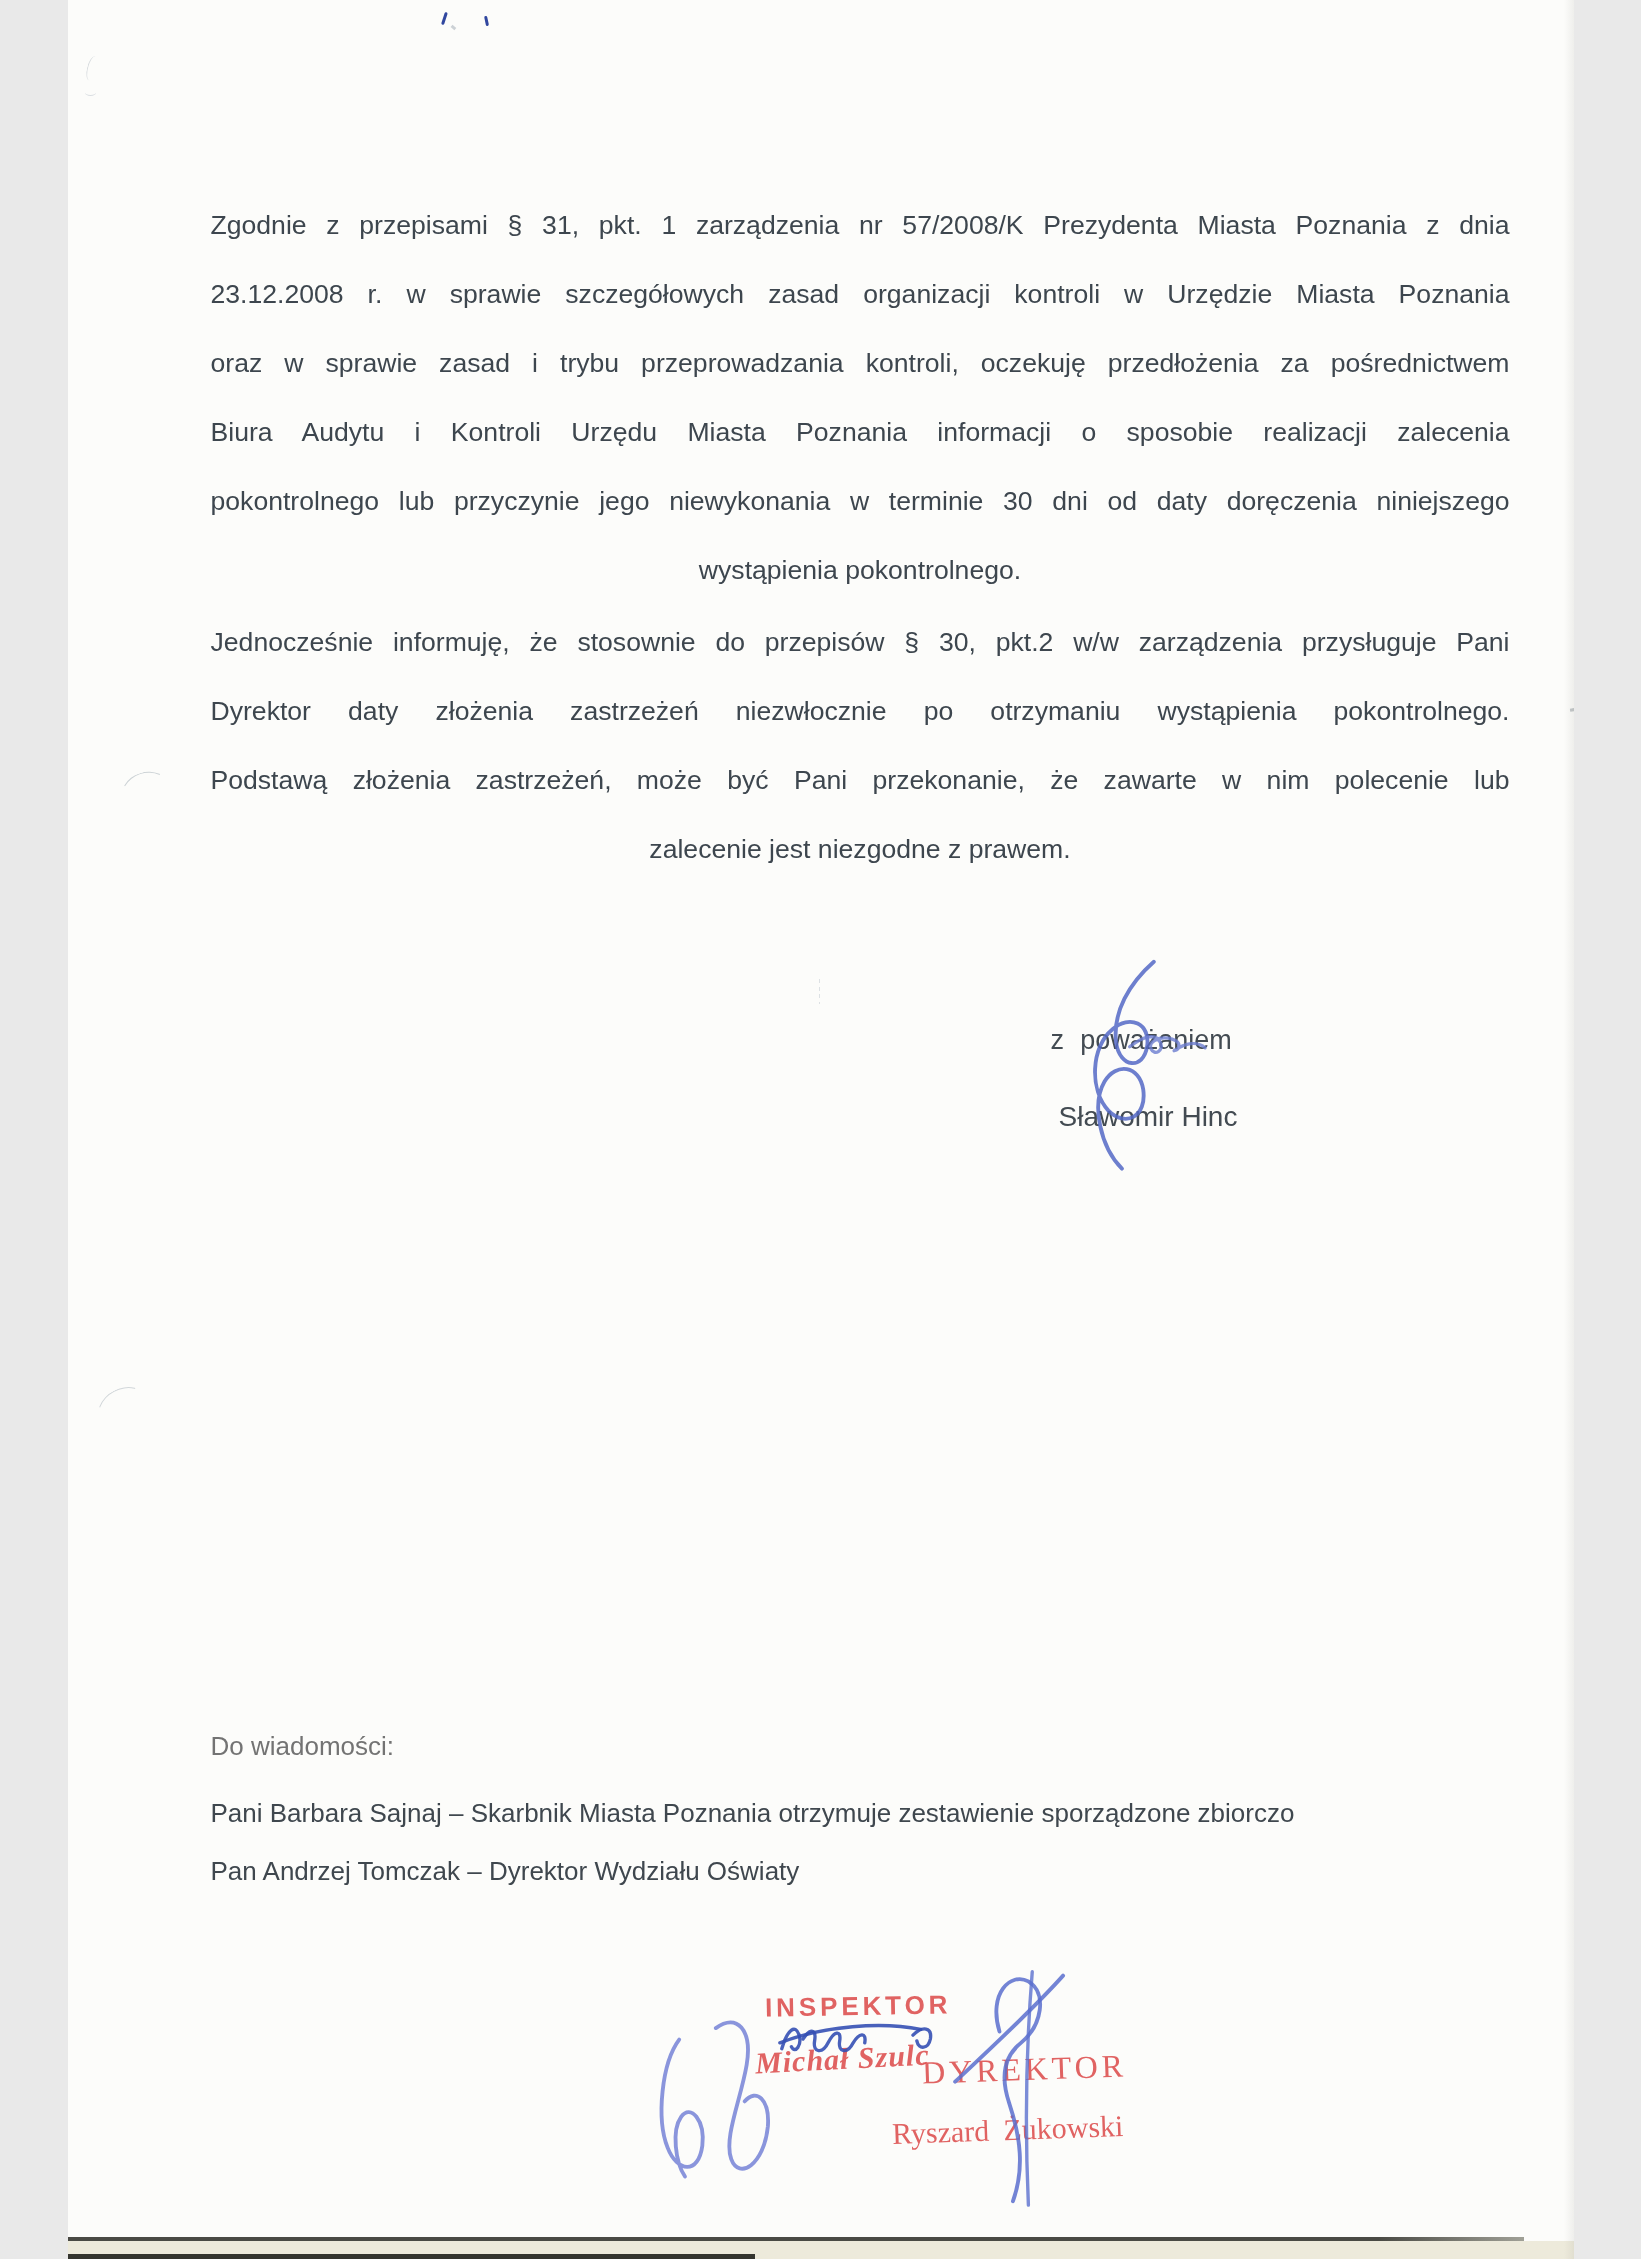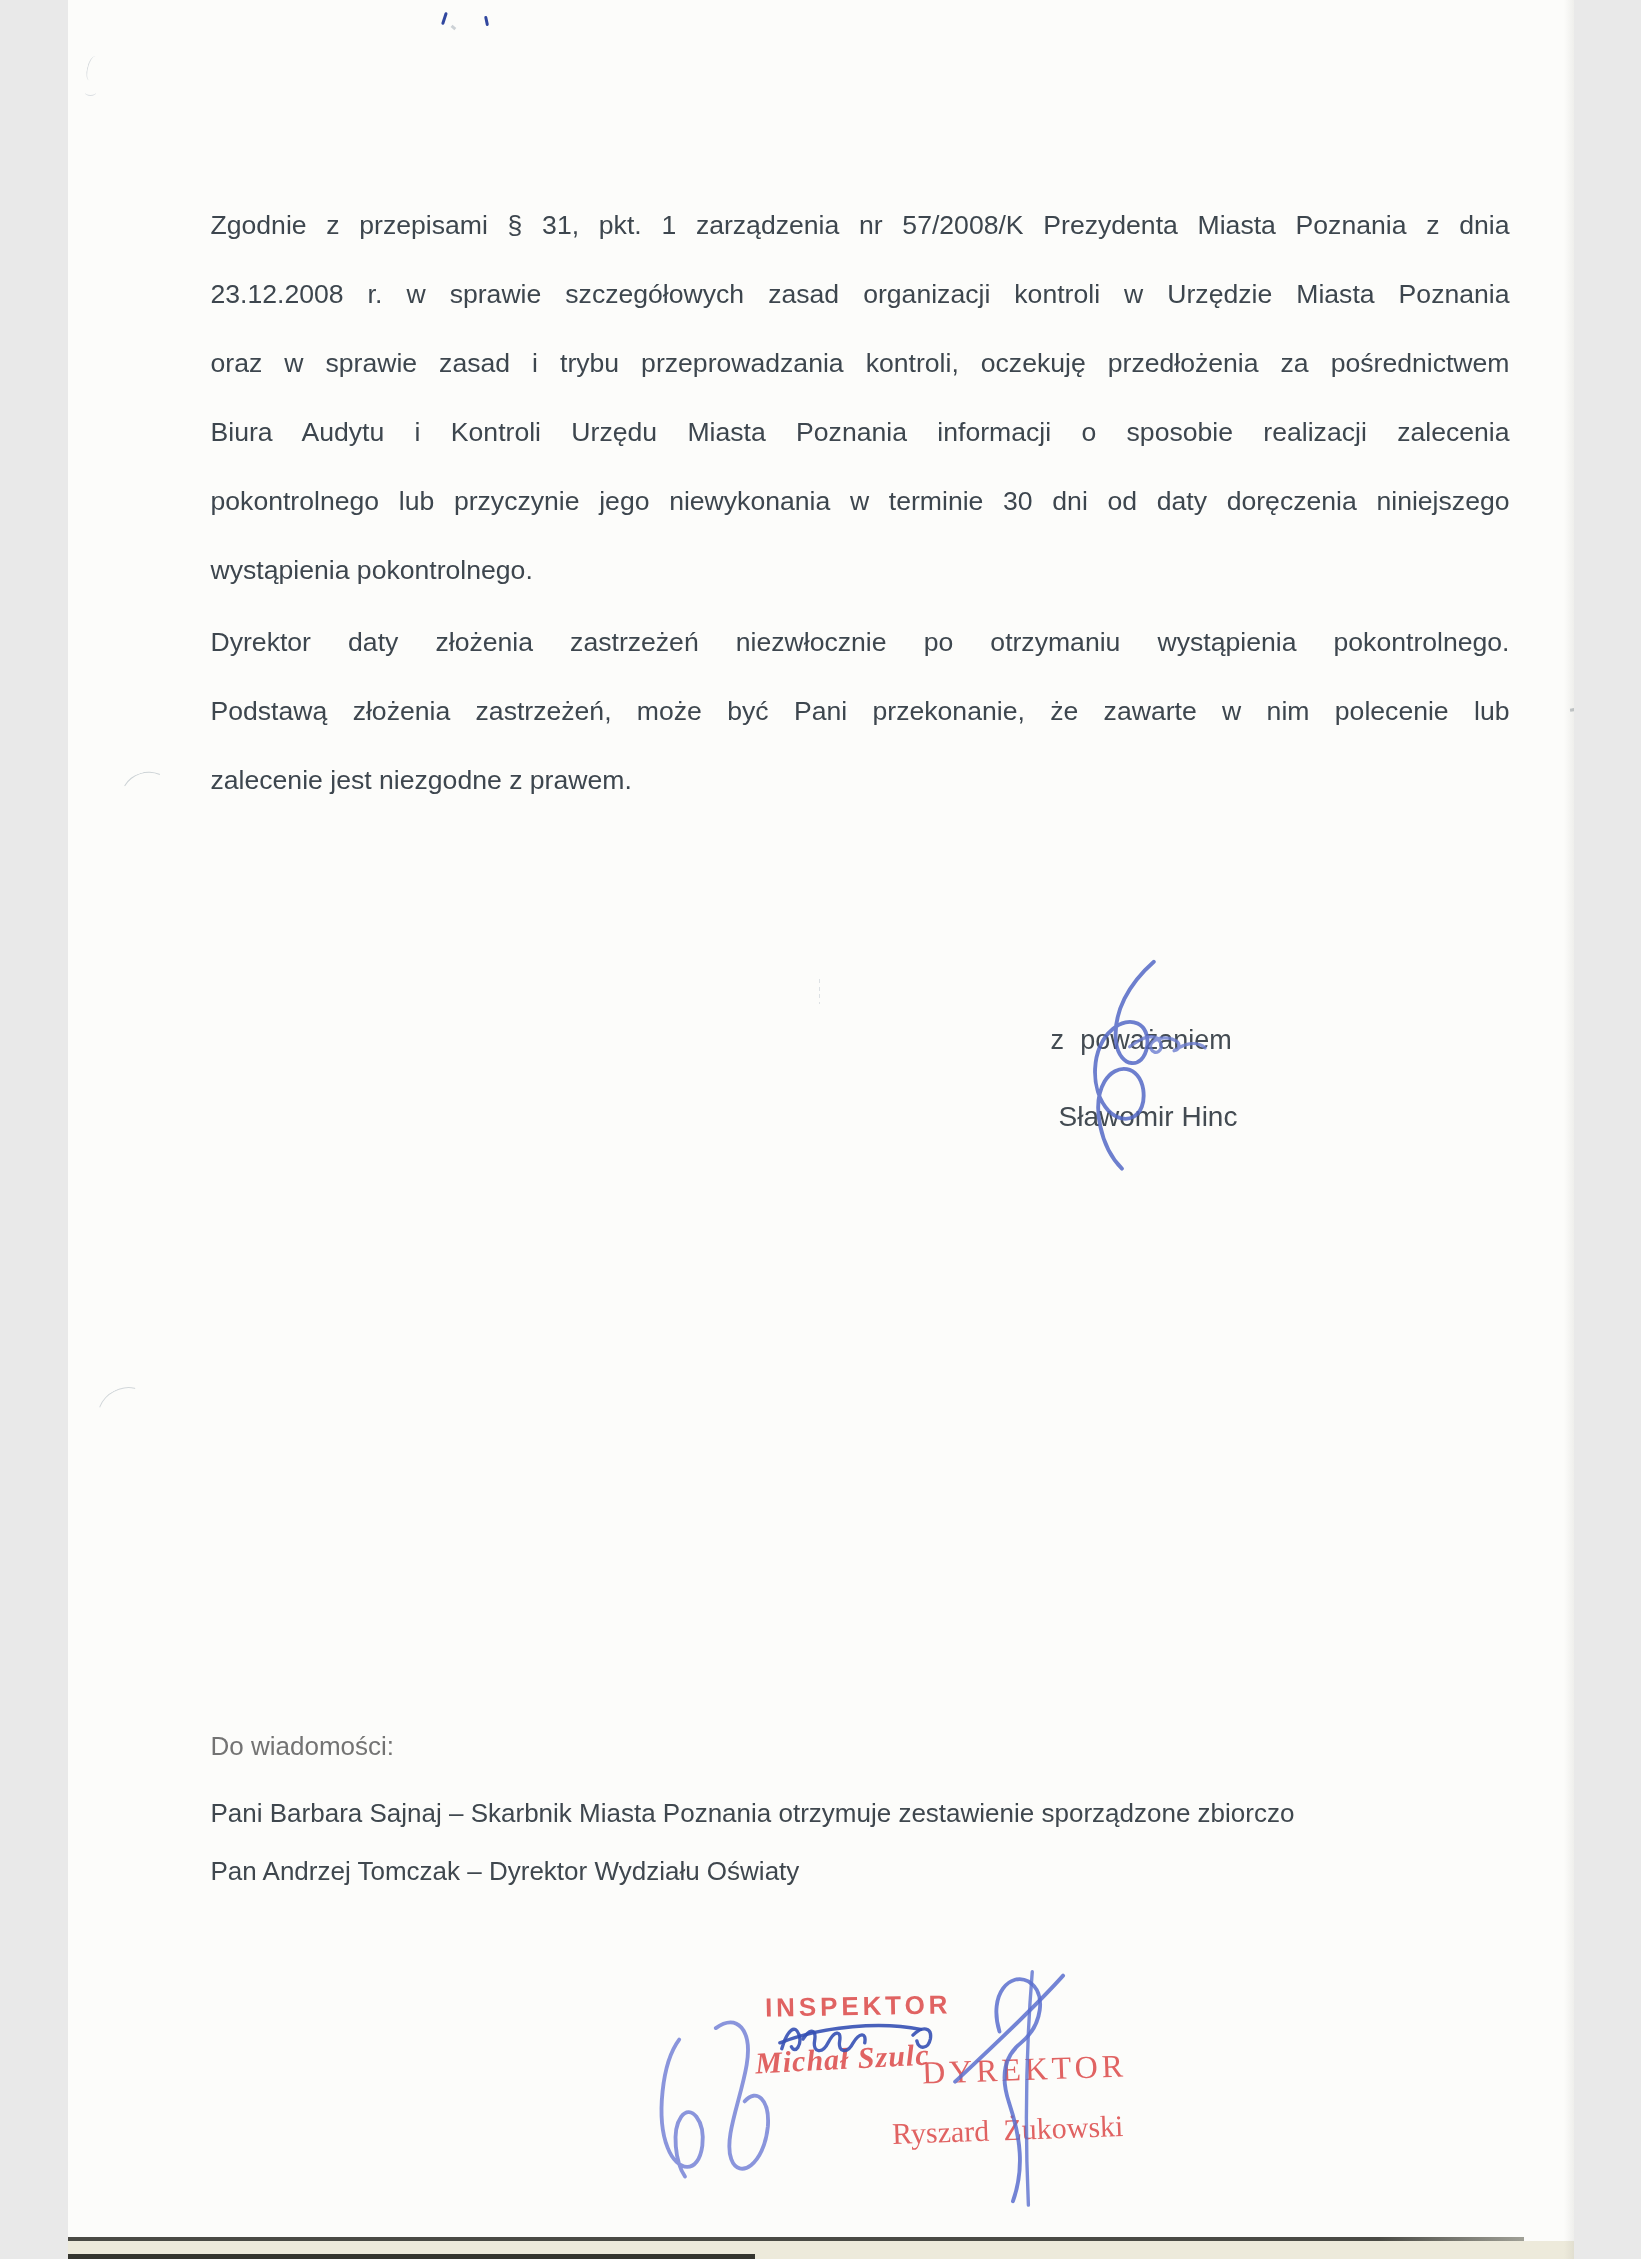--- a/index.html
+++ b/index.html
@@ -7,21 +7,21 @@
     position:relative;width:1506px;height:2259px;margin:0 auto;
     background:#fcfcfa;overflow:hidden;
     font-family:"Liberation Sans","DejaVu Sans",sans-serif;
     color:#3d464e;
   }
   
   .para{position:absolute;left:143px;width:1299px;font-size:26.6px;line-height:69px;color:#3d464e;}
   .p1{top:191px;}
   .p2{top:608px;}
   .jline{text-align:justify;text-align-last:justify;}
-  .lline{text-align:left;}
+  .lline{text-align:center;}
   
   .closing-phrase{position:absolute;left:983px;top:1025px;font-size:27px;word-spacing:8.7px;color:#434b52;}
   .closing-name{position:absolute;left:991px;top:1101px;font-size:28px;color:#434b52;}
   .sig{position:absolute;}
   .sig path{fill:none;stroke-linecap:round;stroke-linejoin:round;}
   
   .cc-label{position:absolute;left:143px;top:1731px;font-size:26px;color:#737373;}
   .cc-line1{position:absolute;left:143px;top:1798px;font-size:26px;color:#3f474e;text-align:right;}
   .cc-line2{position:absolute;left:143px;top:1856px;font-size:26px;color:#3f474e;}
   
@@ -57,20 +57,21 @@
   <div class="para p1">
     <div class="jline">Zgodnie z przepisami § 31, pkt. 1 zarządzenia nr 57/2008/K Prezydenta Miasta Poznania z dnia</div>
     <div class="jline">23.12.2008 r. w sprawie szczegółowych zasad organizacji kontroli w Urzędzie Miasta Poznania</div>
     <div class="jline">oraz w sprawie zasad i trybu przeprowadzania kontroli, oczekuję przedłożenia za pośrednictwem</div>
     <div class="jline">Biura Audytu i Kontroli Urzędu Miasta Poznania informacji o sposobie realizacji zalecenia</div>
     <div class="jline">pokontrolnego lub przyczynie jego niewykonania w terminie 30 dni od daty doręczenia niniejszego</div>
     <div class="lline">wystąpienia pokontrolnego.</div>
   </div>
 
   <div class="para p2">
+    <div class="jline">Jednocześnie informuję, że stosownie do przepisów § 30, pkt.2 w/w zarządzenia przysługuje Pani</div>
     <div class="jline">Dyrektor daty złożenia zastrzeżeń niezwłocznie po otrzymaniu wystąpienia pokontrolnego.</div>
     <div class="jline">Podstawą złożenia zastrzeżeń, może być Pani przekonanie, że zawarte w nim polecenie lub</div>
     <div class="lline">zalecenie jest niezgodne z prawem.</div>
   </div>
 
   <div class="closing-phrase">z poważaniem</div>
   <div class="closing-name">Sławomir Hinc</div>
   <svg class="sig" style="left:994px;top:954px;" width="174" height="232" viewBox="0 0 180 240">
     <path d="M95,8 C70,30 52,60 56,92 C60,118 84,120 88,96 C92,72 70,62 52,78 C30,96 28,140 48,162 C66,180 88,168 84,140 C80,115 56,112 44,132 C30,156 40,200 62,222" stroke="#5368c6" stroke-width="4" opacity="0.85"></path>
     <path d="M70,96 C85,84 98,82 102,92 C105,100 96,106 92,98 C89,91 100,84 114,88 C124,91 122,99 116,100 C128,92 140,90 148,97" stroke="#6a7ccf" stroke-width="3.5" opacity="0.8"></path>

